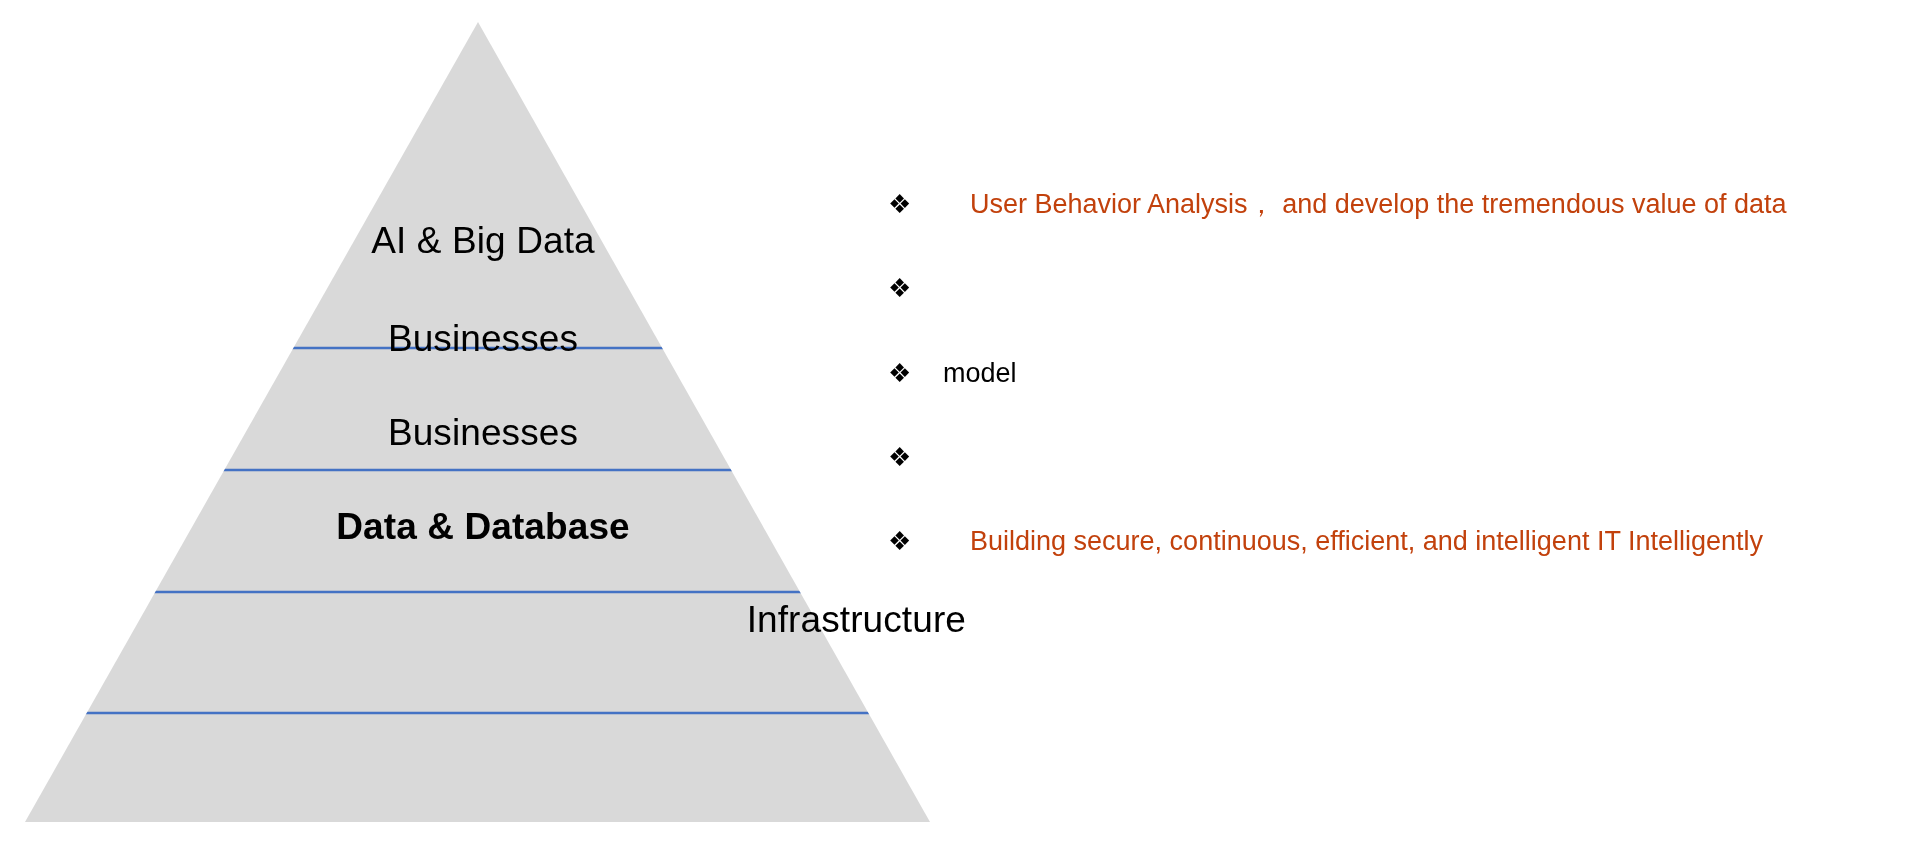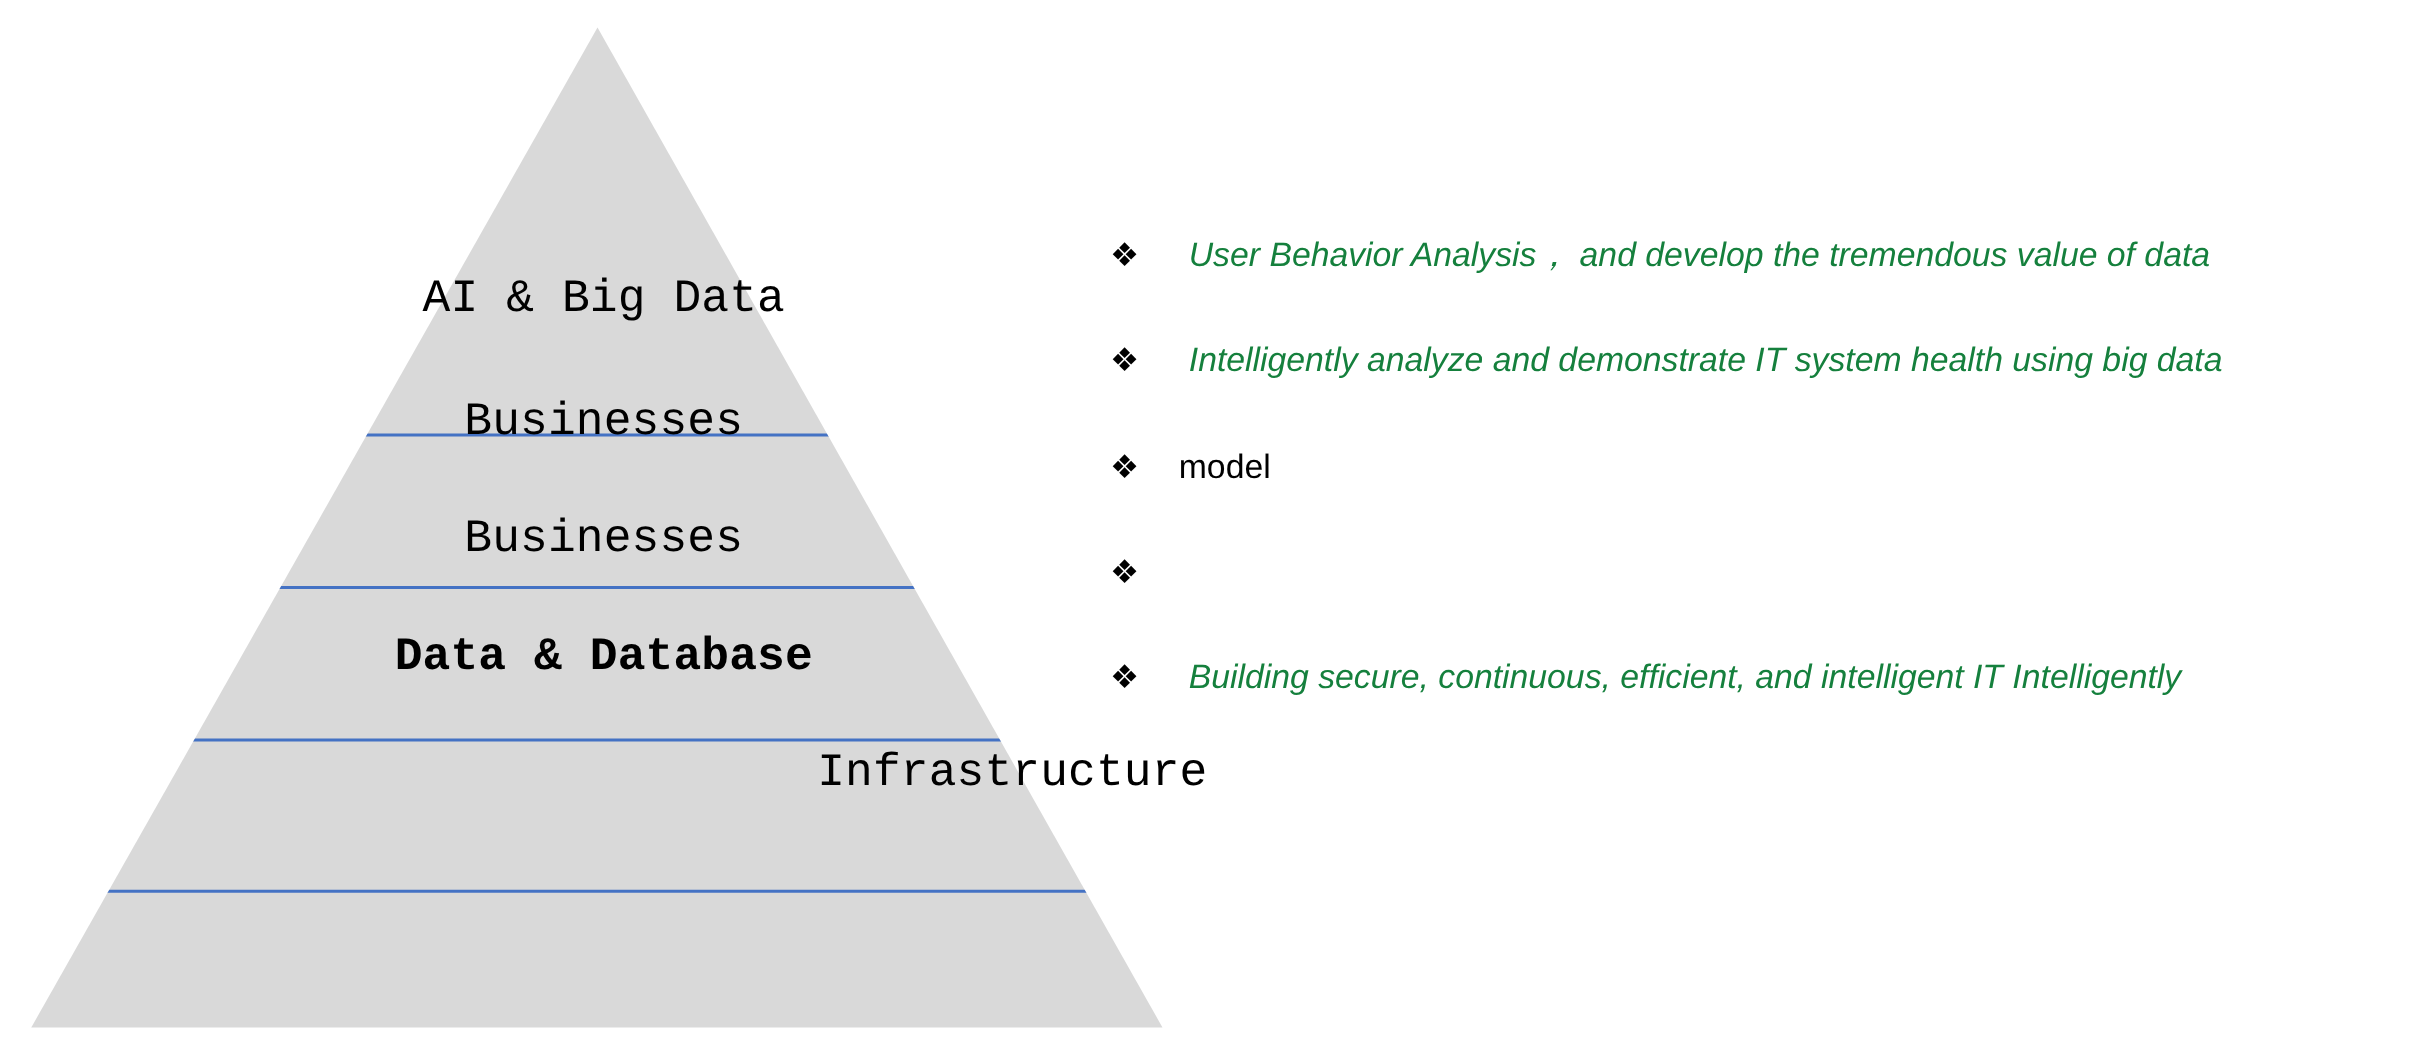--- a/index.html
+++ b/index.html
@@ -19,21 +19,20 @@
     overflow: hidden;
   }
 
   
   #pyramid-figure {
     position: absolute;
     left: 0;
     top: 0;
     width: 966px;
     height: 624px;
-    font-family: Liberation Mono, monospace;
   }
   #pyramid-svg {
     position: absolute;
     left: 0;
     top: 0;
     width: 966px;
     height: 844px;
     display: block;
   }
   .tier-label {
@@ -77,26 +76,25 @@
     left: 0;
     top: 0;
     width: 34px;
     font-size: 26px;
     line-height: 40px;
     color: #000000;
     text-align: left;
   }
   .bullet-text {
     display: block;
-    margin-left: 63px;
+    margin-left: 82px;
     font-size: 27px;
     line-height: 40px;
-    color: #15803d;
+    color: #c2410c;
     text-align: left;
-    font-style: italic;
   }
   .bullet-text.justified {
     text-align: justify;
     text-align-last: justify;
     width: 843px;
   }
   .cont-line {
     display: block;
     margin-left: 55px;
     margin-top: 23px;
@@ -145,21 +143,20 @@
 
   <div id="bullet-list">
 
     <div class="bullet-row">
       <span class="bullet-marker">❖</span>
       <span class="bullet-text"><span>User Behavior Analysis</span><span class="wide-comma">，</span><span>and develop the tremendous value of data</span></span>
     </div>
 
     <div class="bullet-row">
       <span class="bullet-marker">❖</span>
-      <span class="bullet-text">Intelligently analyze and demonstrate IT system health using big data</span>
     </div>
 
     <div class="bullet-row">
       <span class="bullet-marker">❖</span>
       <span class="cont-line">model</span>
     </div>
 
     <div class="bullet-row">
       <span class="bullet-marker">❖</span>
     </div>

